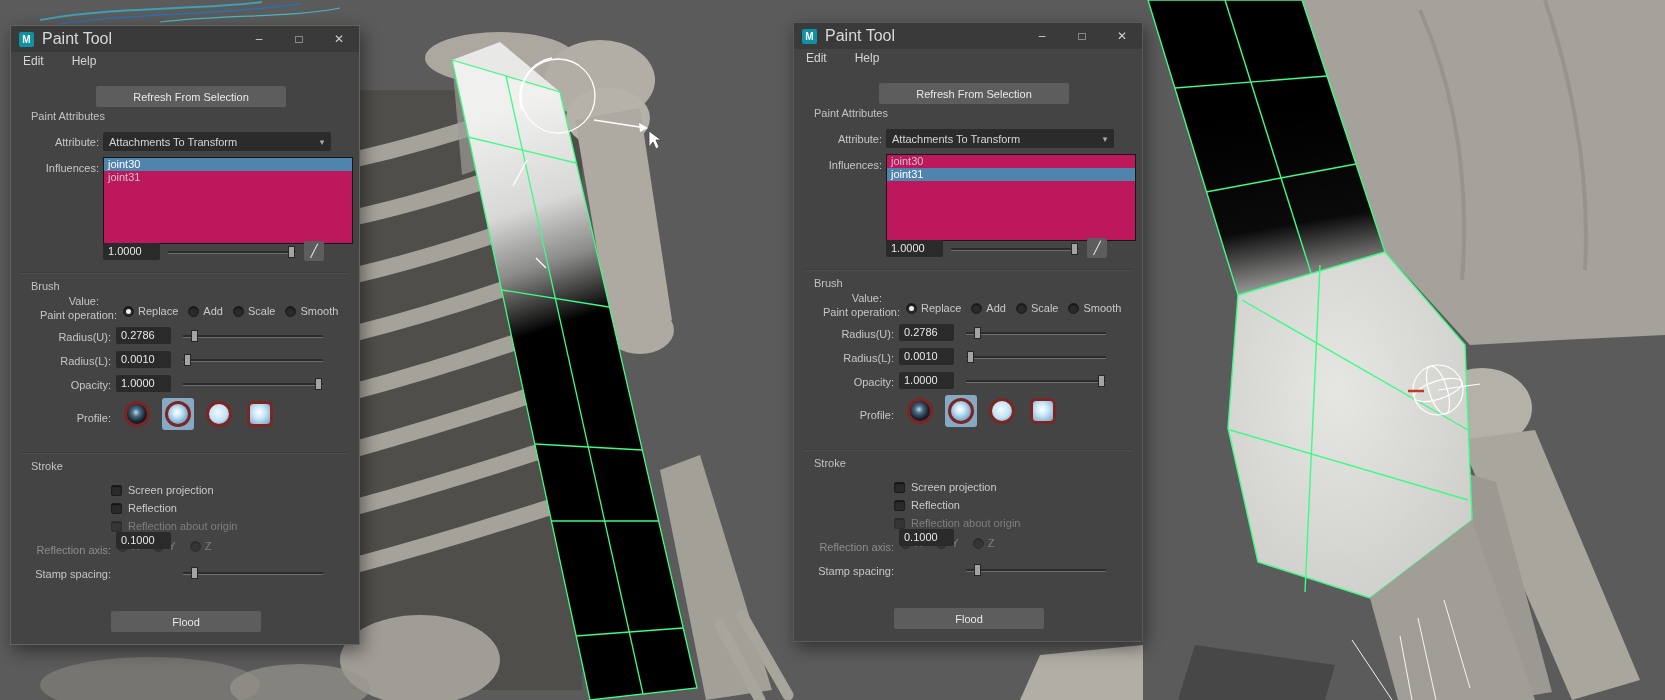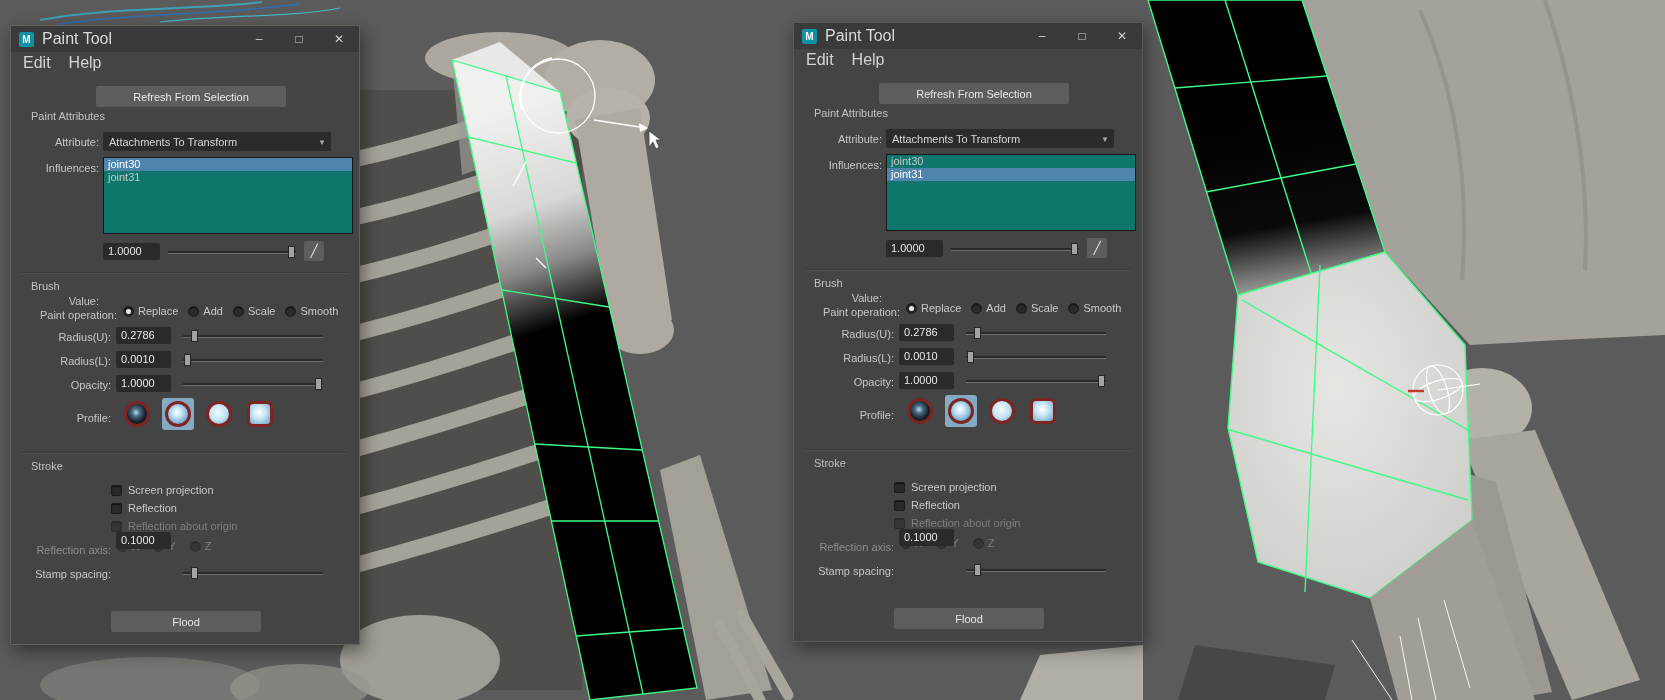--- a/index.html
+++ b/index.html
@@ -18,21 +18,21 @@
     position:absolute; width:350px; height:620px;
     background:#444444;
     border:1px solid #63635a;
     box-shadow:3px 6px 16px rgba(0,0,0,.45);
   }
   .titlebar { position:absolute; top:0; left:0; right:0; height:26px; background:#3a3a3a; display:flex; align-items:center; padding-left:8px; }
   .maya-icon { width:15px; height:15px; background:#0f93a4; color:#fff; font-size:10px; font-weight:bold; line-height:15px; text-align:center; border-radius:2px; }
   .title { margin-left:8px; font-size:16px; color:#d9d9d9; }
   .winbtns { margin-left:auto; display:flex; height:26px; }
   .winbtn { width:40px; height:26px; line-height:26px; text-align:center; font-size:12px; color:#cfcfcf; }
-  .menubar { position:absolute; top:28px; left:12px; display:flex; gap:18px; font-size:16px; color:#d4d4d4; }
+  .menubar { position:absolute; top:28px; left:12px; display:flex; gap:28px; font-size:12px; color:#d4d4d4; }
   .menu-item { cursor:default; }
 
   .btn { position:absolute; background:#5d5d5d; border:none; border-radius:2px; color:#e9e9e9; font-size:11px; font-family:inherit; cursor:default; }
   .refresh-btn { left:85px; top:60px; width:190px; height:21px; }
   .flood-btn { left:100px; top:585px; width:150px; height:21px; }
 
   .section-label { position:absolute; left:20px; color:#c2c2c2; }
   .sl-pa { top:84px; } .sl-brush { top:254px; } .sl-stroke { top:434px; }
   .divider { position:absolute; left:10px; right:10px; border-top:1px solid #3a3a3a; border-bottom:1px solid #525252; opacity:.7; }
   .divider-1 { top:246px; } .divider-2 { top:426px; }
@@ -47,21 +47,21 @@
   .lbl-radiusl { top:329px; width:96px; }
   .lbl-opacity { top:353px; width:96px; }
   .lbl-profile { top:386px; width:96px; }
   .lbl-raxis   { top:518px; width:96px; }
   .lbl-stamp   { top:542px; width:96px; }
 
   .dropdown { position:absolute; left:92px; top:106px; width:228px; height:19px; background:#2b2b2b; border-radius:2px; display:flex; align-items:center; }
   .dropdown-text { padding-left:6px; color:#d6d6d6; flex:1; white-space:nowrap; overflow:hidden; }
   .dropdown-arrow { width:18px; text-align:center; color:#aaa; font-size:9px; }
 
-  .influence-list { position:absolute; left:92px; top:131px; width:250px; height:77px; background:#0f766e; border:1px solid #171717; overflow:hidden; }
+  .influence-list { position:absolute; left:92px; top:131px; width:250px; height:87px; background:#be185d; border:1px solid #171717; overflow:hidden; }
   .influence-item { height:13px; line-height:13px; padding-left:4px; color:#c7c7c7; font-size:11px; }
   .influence-item.selected { background:#4f84ad; color:#ffffff; }
 
   .field { position:absolute; height:17px; background:#2a2a2a; border-radius:2px; color:#e8e8e8; line-height:17px; padding-left:5px; }
   .field-value { left:92px; top:217px; width:57px; }
   .field-ru { left:105px; top:301px; width:55px; }
   .field-rl { left:105px; top:325px; width:55px; }
   .field-op { left:105px; top:349px; width:55px; }
   .field-st { left:105px; top:506px; width:55px; }
 

